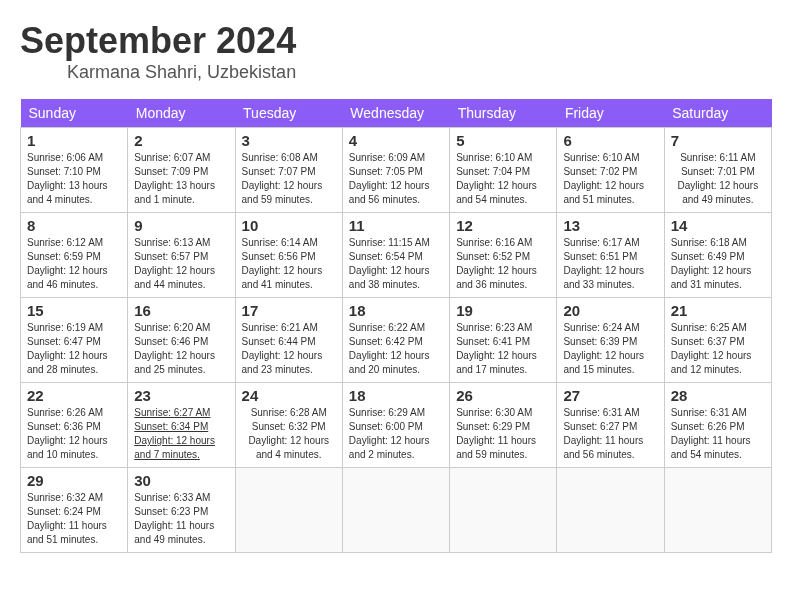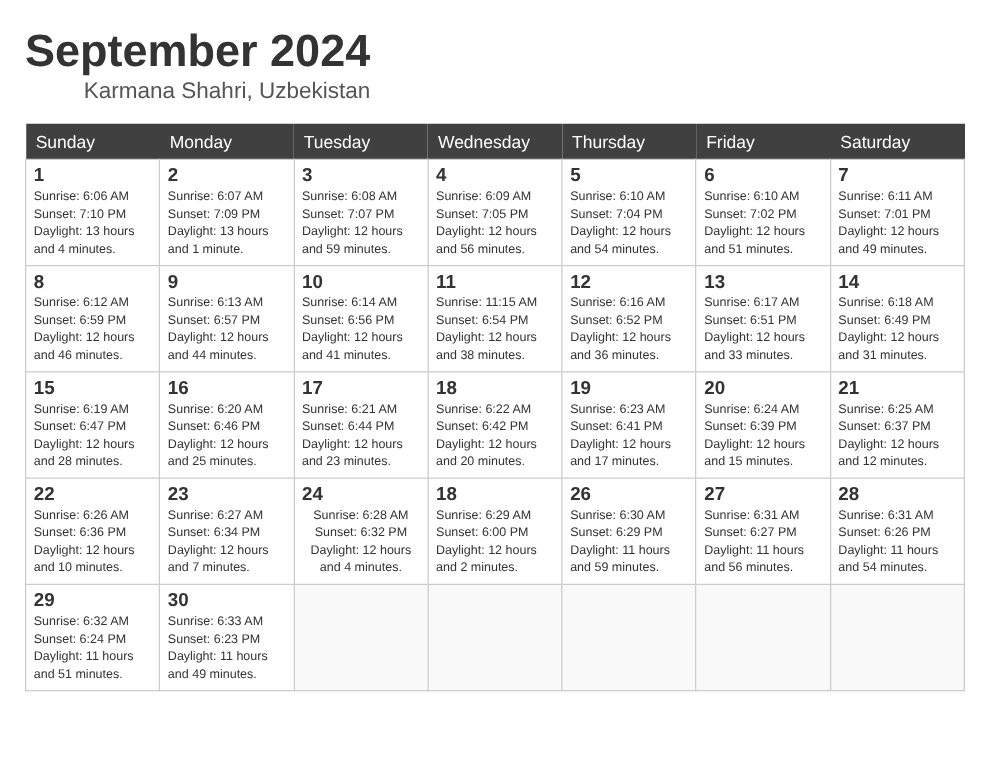--- a/index.html
+++ b/index.html
@@ -36,21 +36,21 @@
     .location-title {
       font-size: 18px;
       color: #555;
     }
     .calendar-table {
       width: 100%;
       border-collapse: collapse;
       font-size: 11px;
     }
     .calendar-table th {
-      background-color: #404040;
+      background-color: #8b5cf6;
       color: #fff;
       text-align: left;
       padding: 6px 8px;
       font-size: 14px;
       font-weight: normal;
     }
     .calendar-table td {
       border: 1px solid #ccc;
       vertical-align: top;
       padding: 4px 6px;
@@ -138,21 +138,21 @@
         </td>
         <td>
           <span class="day-number">6</span>
           <div class="day-info" style="white-space: pre-line;">Sunrise: 6:10 AM
 Sunset: 7:02 PM
 Daylight: 12 hours
 and 51 minutes.</div>
         </td>
         <td>
           <span class="day-number">7</span>
-          <div class="day-info" style="white-space: pre-line;">Sunrise: 6:11 AM
+          <div class="day-info" style="white-space: pre-line; text-align: center;">Sunrise: 6:11 AM
 Sunset: 7:01 PM
 Daylight: 12 hours
 and 49 minutes.</div>
         </td>
       </tr>
       <tr>
         <td>
           <span class="day-number">8</span>
           <div class="day-info" style="white-space: pre-line;">Sunrise: 6:12 AM
 Sunset: 6:59 PM
@@ -256,21 +256,21 @@
       <tr>
         <td>
           <span class="day-number">22</span>
           <div class="day-info" style="white-space: pre-line;">Sunrise: 6:26 AM
 Sunset: 6:36 PM
 Daylight: 12 hours
 and 10 minutes.</div>
         </td>
         <td>
           <span class="day-number">23</span>
-          <div class="day-info" style="white-space: pre-line;">Sunrise: 6:27 AM
+          <div class="day-info" style="white-space: pre-line; text-decoration: underline;">Sunrise: 6:27 AM
 Sunset: 6:34 PM
 Daylight: 12 hours
 and 7 minutes.</div>
         </td>
         <td>
           <span class="day-number">24</span>
           <div class="day-info" style="white-space: pre-line; text-align: center;">Sunrise: 6:28 AM
 Sunset: 6:32 PM
 Daylight: 12 hours
 and 4 minutes.</div>

